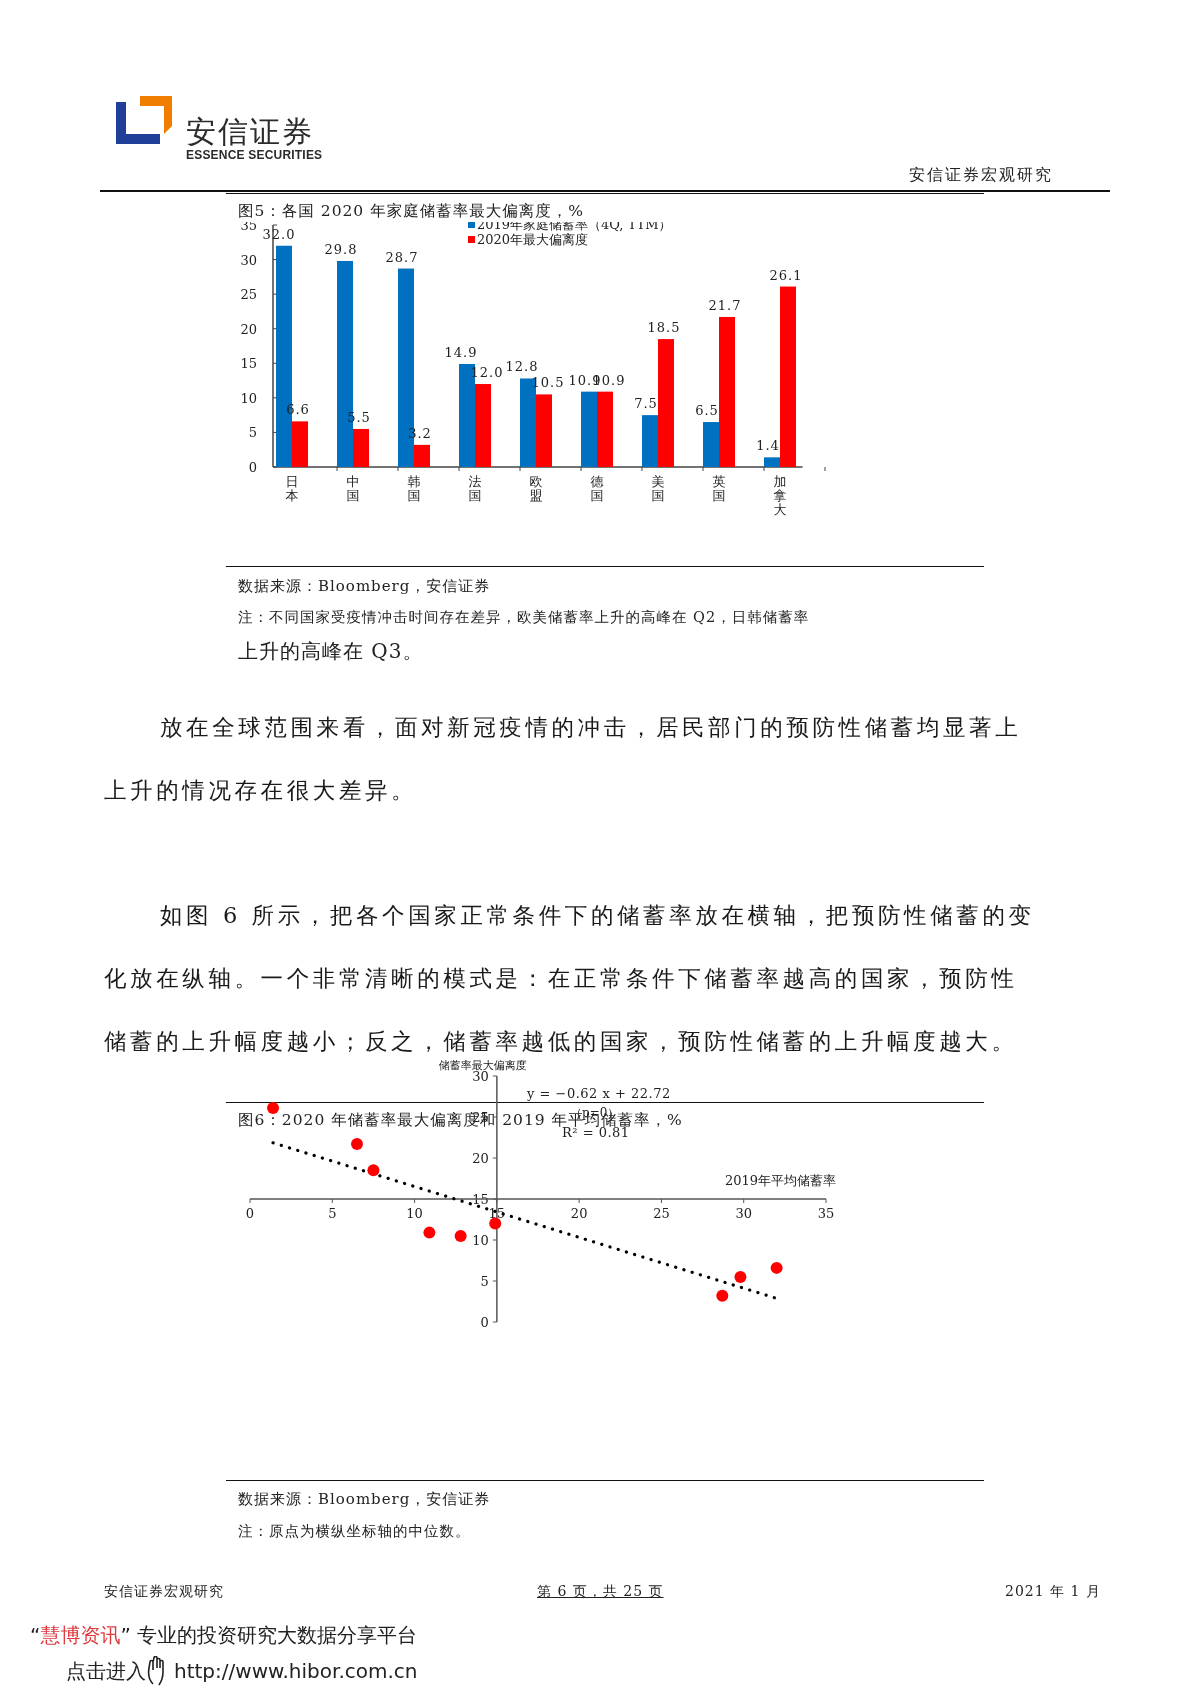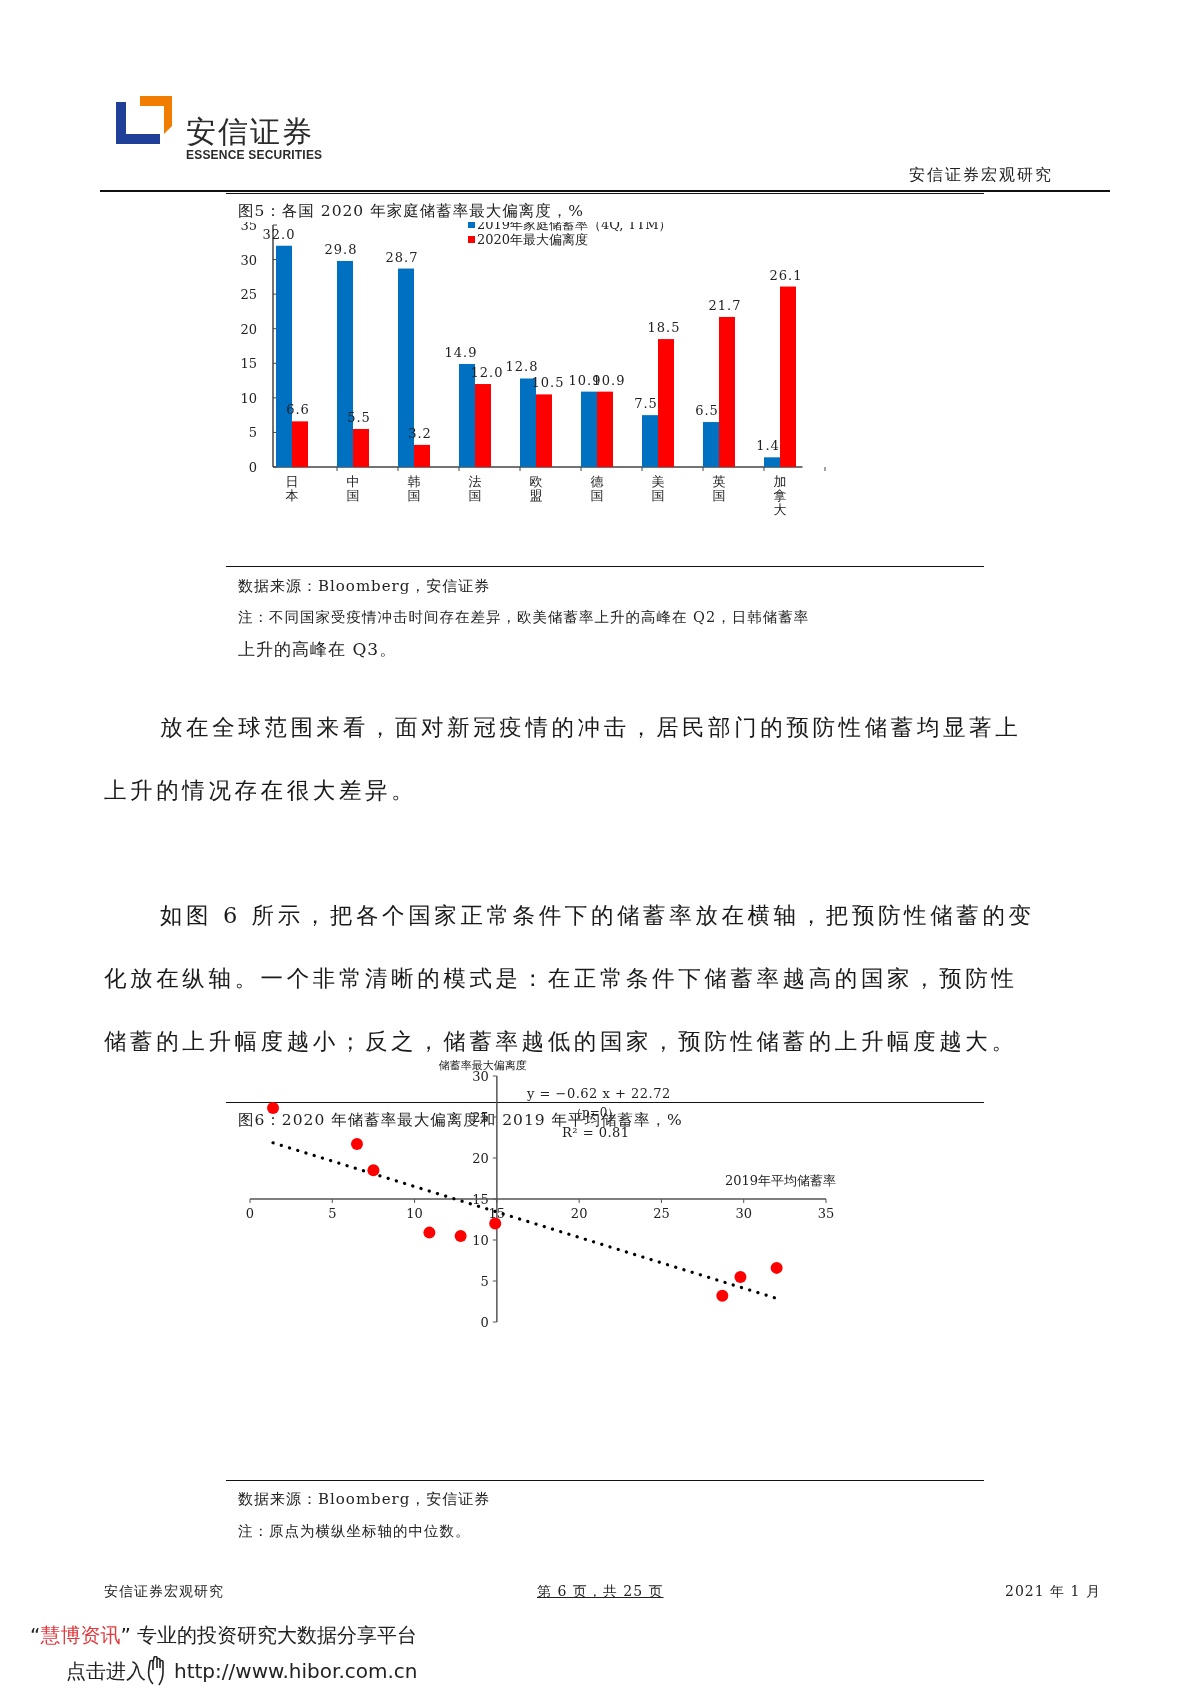--- a/index.html
+++ b/index.html
@@ -132,21 +132,21 @@
       <rect x="238" y="-1" width="7" height="7" fill="#0070c0"></rect>
       <text x="247" y="7" font-size="13" fill="#222">2019年家庭储蓄率（4Q, TTM）</text>
       <rect x="238" y="14" width="7" height="7" fill="#ff0000"></rect>
       <text x="247" y="22" font-size="13" fill="#222">2020年最大偏离度</text>
     </g>
   </svg>
 
 <div class="fig-rule" style="top:566px;"></div>
 <div class="src" style="top:577px;">数据来源：Bloomberg，安信证券</div>
 <div class="src" style="top:608px; font-size:14.5px;">注：不同国家受疫情冲击时间存在差异，欧美储蓄率上升的高峰在 Q2，日韩储蓄率</div>
-<div class="src" style="top:638px; font-size:17px;">上升的高峰在 Q3。</div>
+<div class="src" style="top:638px; font-size:20px;">上升的高峰在 Q3。</div>
 
 <div class="para" style="top:696px;">
   <span class="ln" style="padding-left:56px;">放在全球范围来看，面对新冠疫情的冲击，居民部门的预防性储蓄均显著上</span>
   <span class="ln">上升的情况存在很大差异。</span>
 </div>
 <div class="para" style="top:884px;">
   <span class="ln" style="padding-left:56px;">如图 6 所示，把各个国家正常条件下的储蓄率放在横轴，把预防性储蓄的变</span>
   <span class="ln">化放在纵轴。一个非常清晰的模式是：在正常条件下储蓄率越高的国家，预防性</span>
   <span class="ln">储蓄的上升幅度越小；反之，储蓄率越低的国家，预防性储蓄的上升幅度越大。</span>
 </div>

